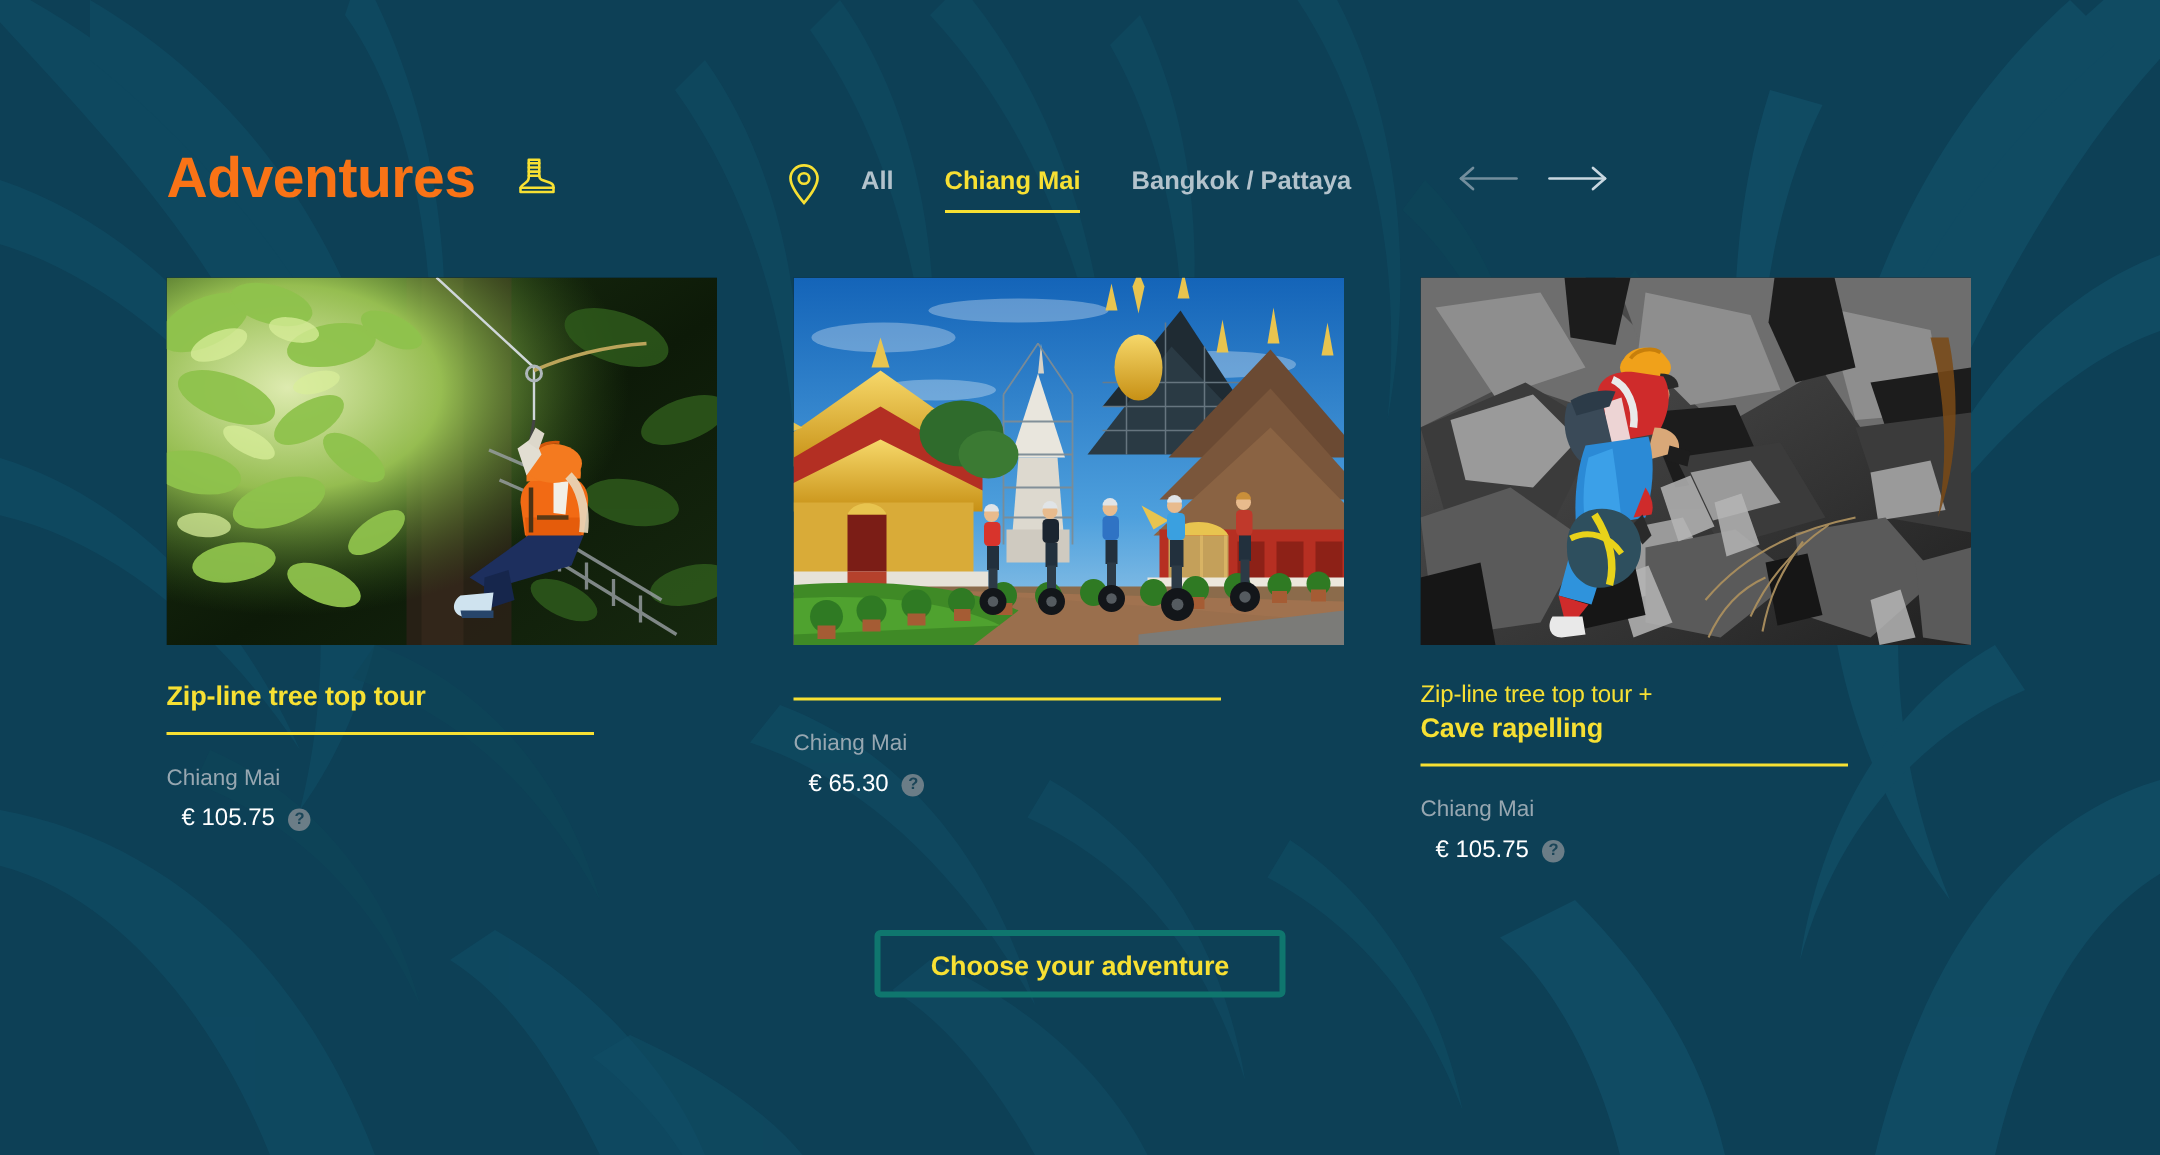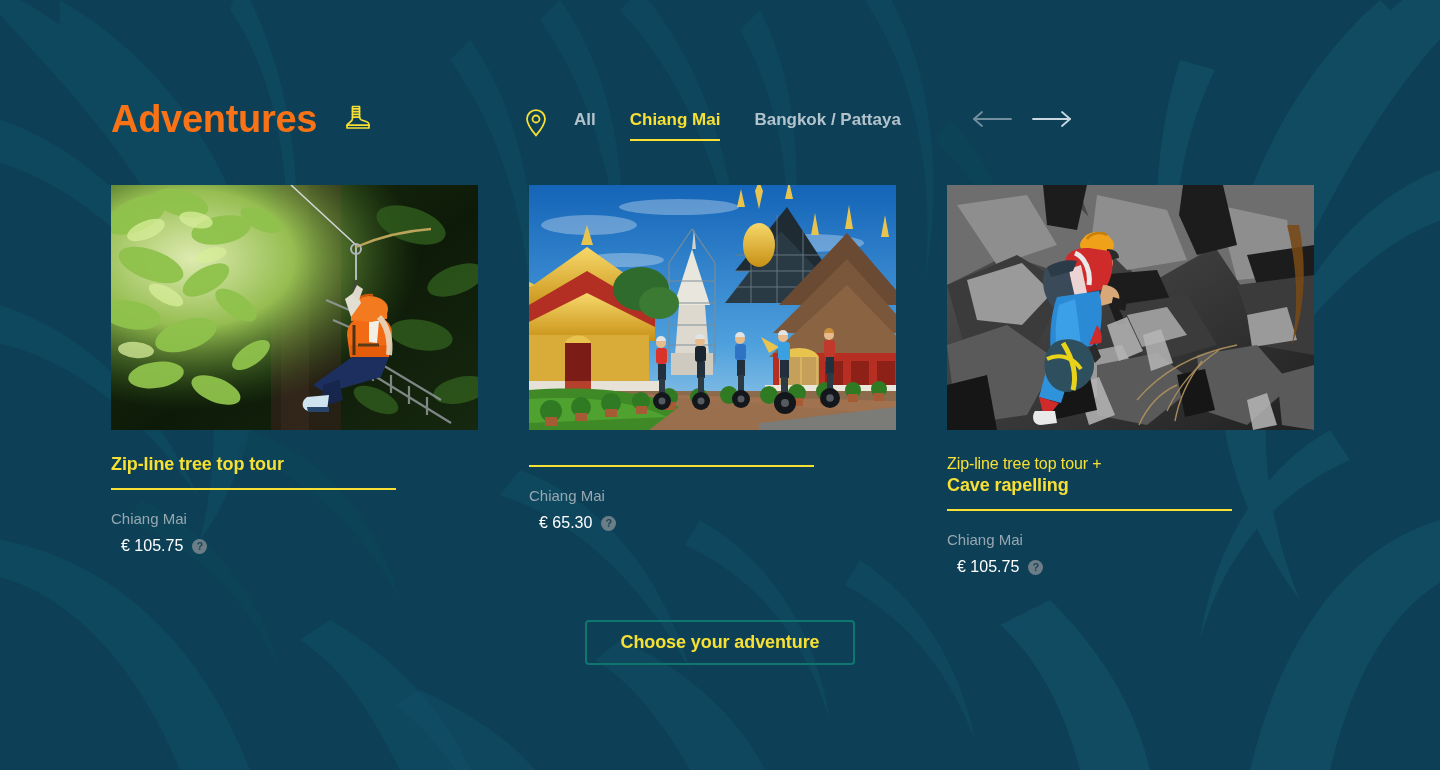--- a/index.html
+++ b/index.html
@@ -203,21 +203,21 @@
   .cta-wrap {
     position: absolute;
     left: 0;
     top: 620px;
     width: 1440px;
     display: flex;
     justify-content: center;
   }
 
   .cta-button {
-    border: 2px solid #0f766e;
+    border: 4px solid #0f766e;
     border-radius: 4px;
     background: transparent;
     color: #f7e033;
     font-family: "Liberation Sans", sans-serif;
     font-size: 18px;
     font-weight: bold;
     padding: 0 34px;
     height: 45px;
     line-height: 41px;
     cursor: pointer;

